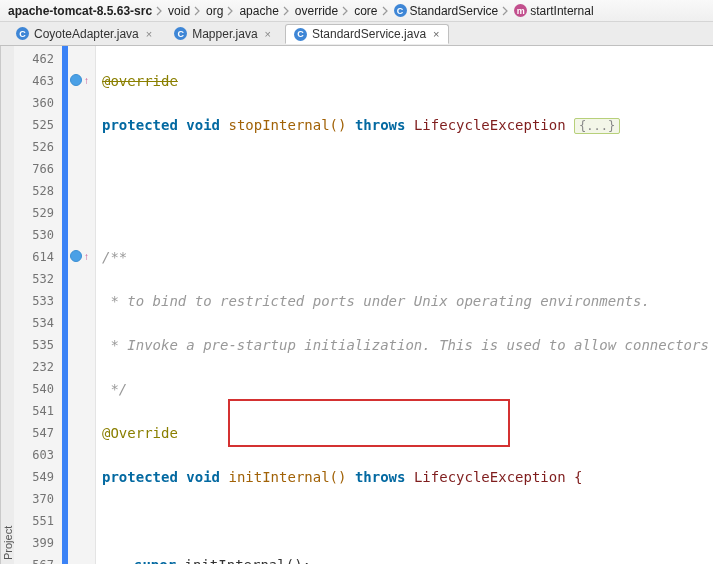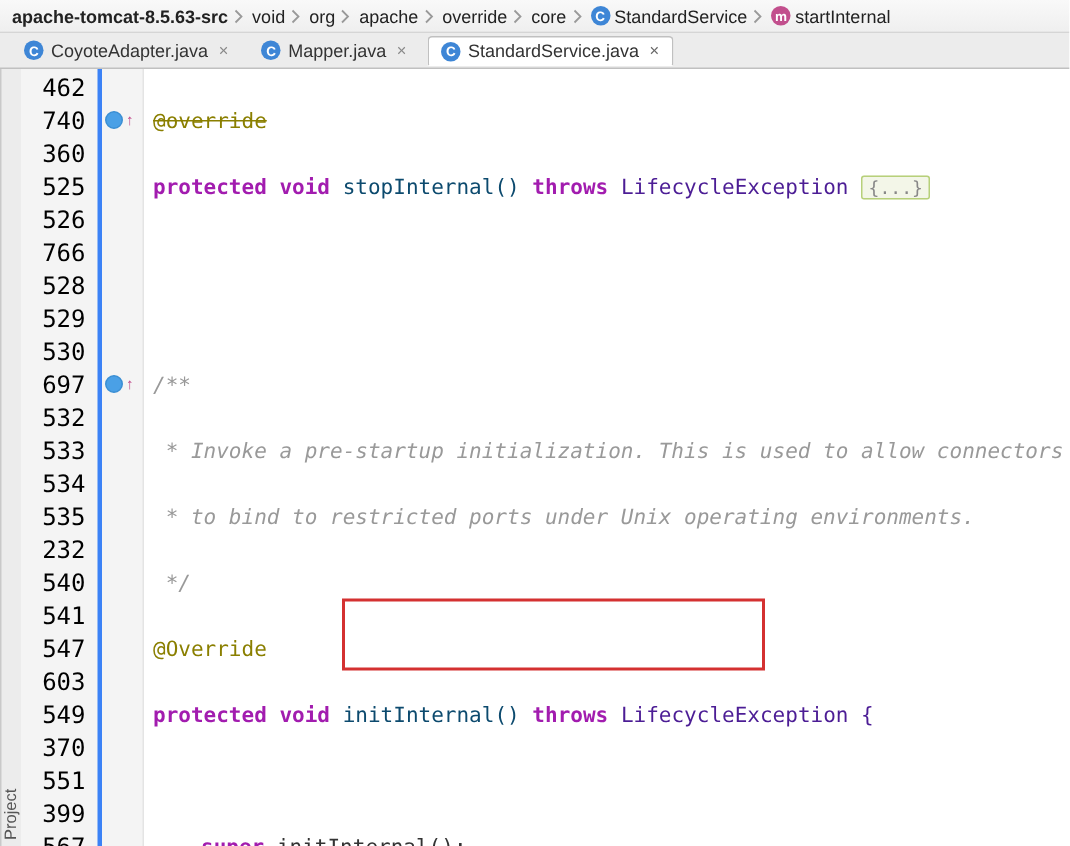--- a/index.html
+++ b/index.html
@@ -102,26 +102,26 @@
     width: 14px;
     font-size: 11px;
     color: #555;
     display: flex;
     align-items: center;
     padding: 4px 0;
   }
 
   .gutter {
     background: #f4f4f4;
-    border-right: 3px solid #3b82f6;
+    border-right: 6px solid #3b82f6;
     width: 54px;
     padding-top: 2px;
     font-family: "Consolas", "Menlo", monospace;
-    font-size: 16px;
-    color: #000000;
+    font-size: 12px;
+    color: #737373;
     text-align: right;
   }
   .gutter .ln {
     height: 22px;
     line-height: 22px;
     padding-right: 8px;
     position: relative;
   }
   .gutter-marks {
     width: 28px;
@@ -154,33 +154,33 @@
     font-size: 14px;
     padding-top: 2px;
     padding-left: 6px;
     flex: 1;
     position: relative;
     white-space: pre;
     line-height: 22px;
   }
   .code .line { height: 22px; }
 
-  .kw  { color: #a21caf; font-weight: bold; }
+  .kw  { color: #0369a1; font-weight: bold; }
   .ann { color: #8a7f00; }
-  .exc { color: #4c1d95; }
+  .exc { color: #7f1d1d; }
   .fold {
     background: #f3f6e8;
     border: 1px solid #b7d07a;
     color: #888;
     font-size: 12px;
     padding: 0 4px;
     border-radius: 2px;
   }
   .cmt { color: #999; font-style: italic; }
-  .mth { color: #0c4a6e; text-align: center; }
+  .mth { color: #a16207; text-align: center; }
 
   .redbox {
     position: absolute;
     border: 2px solid #d43131;
     left: 132px;
     top: 353px;
     width: 282px;
     height: 48px;
     pointer-events: none;
   }
@@ -260,29 +260,29 @@
     <span>StandardService.java</span>
     <span class="tab-close">×</span>
   </div>
 </div>
 
 <div class="editor-wrap">
   <div class="side-tab">Project</div>
 
   <div class="gutter">
     <div class="ln">462</div>
-    <div class="ln">740</div>
+    <div class="ln">463</div>
     <div class="ln">360</div>
     <div class="ln">525</div>
     <div class="ln">526</div>
     <div class="ln">766</div>
     <div class="ln">528</div>
     <div class="ln">529</div>
     <div class="ln">530</div>
-    <div class="ln">697</div>
+    <div class="ln">614</div>
     <div class="ln">532</div>
     <div class="ln">533</div>
     <div class="ln">534</div>
     <div class="ln">535</div>
     <div class="ln">232</div>
     <div class="ln">540</div>
     <div class="ln">541</div>
     <div class="ln">547</div>
     <div class="ln">603</div>
     <div class="ln">549</div>
@@ -325,22 +325,22 @@
       <div class="mk"></div>
       <div class="mk"></div>
   </div>
 
   <div class="code">
 <div class="line indent1"><span class="ann" style="text-decoration:line-through;">@override</span></div>
 <div class="line indent1"><span class="kw">protected</span> <span class="kw">void</span> <span class="mth">stopInternal()</span> <span class="kw">throws</span> <span class="exc">LifecycleException</span> <span class="fold">{...}</span></div>
 <div class="line"></div>
 <div class="line"></div>
 <div class="line indent1"><span class="cmt">/**</span></div>
+<div class="line indent1"><span class="cmt"> * to bind to restricted ports under Unix operating environments.</span></div>
 <div class="line indent1"><span class="cmt"> * Invoke a pre-startup initialization. This is used to allow connectors</span></div>
-<div class="line indent1"><span class="cmt"> * to bind to restricted ports under Unix operating environments.</span></div>
 <div class="line indent1"><span class="cmt"> */</span></div>
 <div class="line indent1"><span class="ann">@Override</span></div>
 <div class="line indent1"><span class="kw">protected</span> <span class="kw">void</span> <span class="mth">initInternal()</span> <span class="kw">throws</span> <span class="exc">LifecycleException {</span></div>
 <div class="line"></div>
 <div class="line indent2"><span class="kw">super</span><span>.initInternal();</span></div>
 
 
 
 
 

